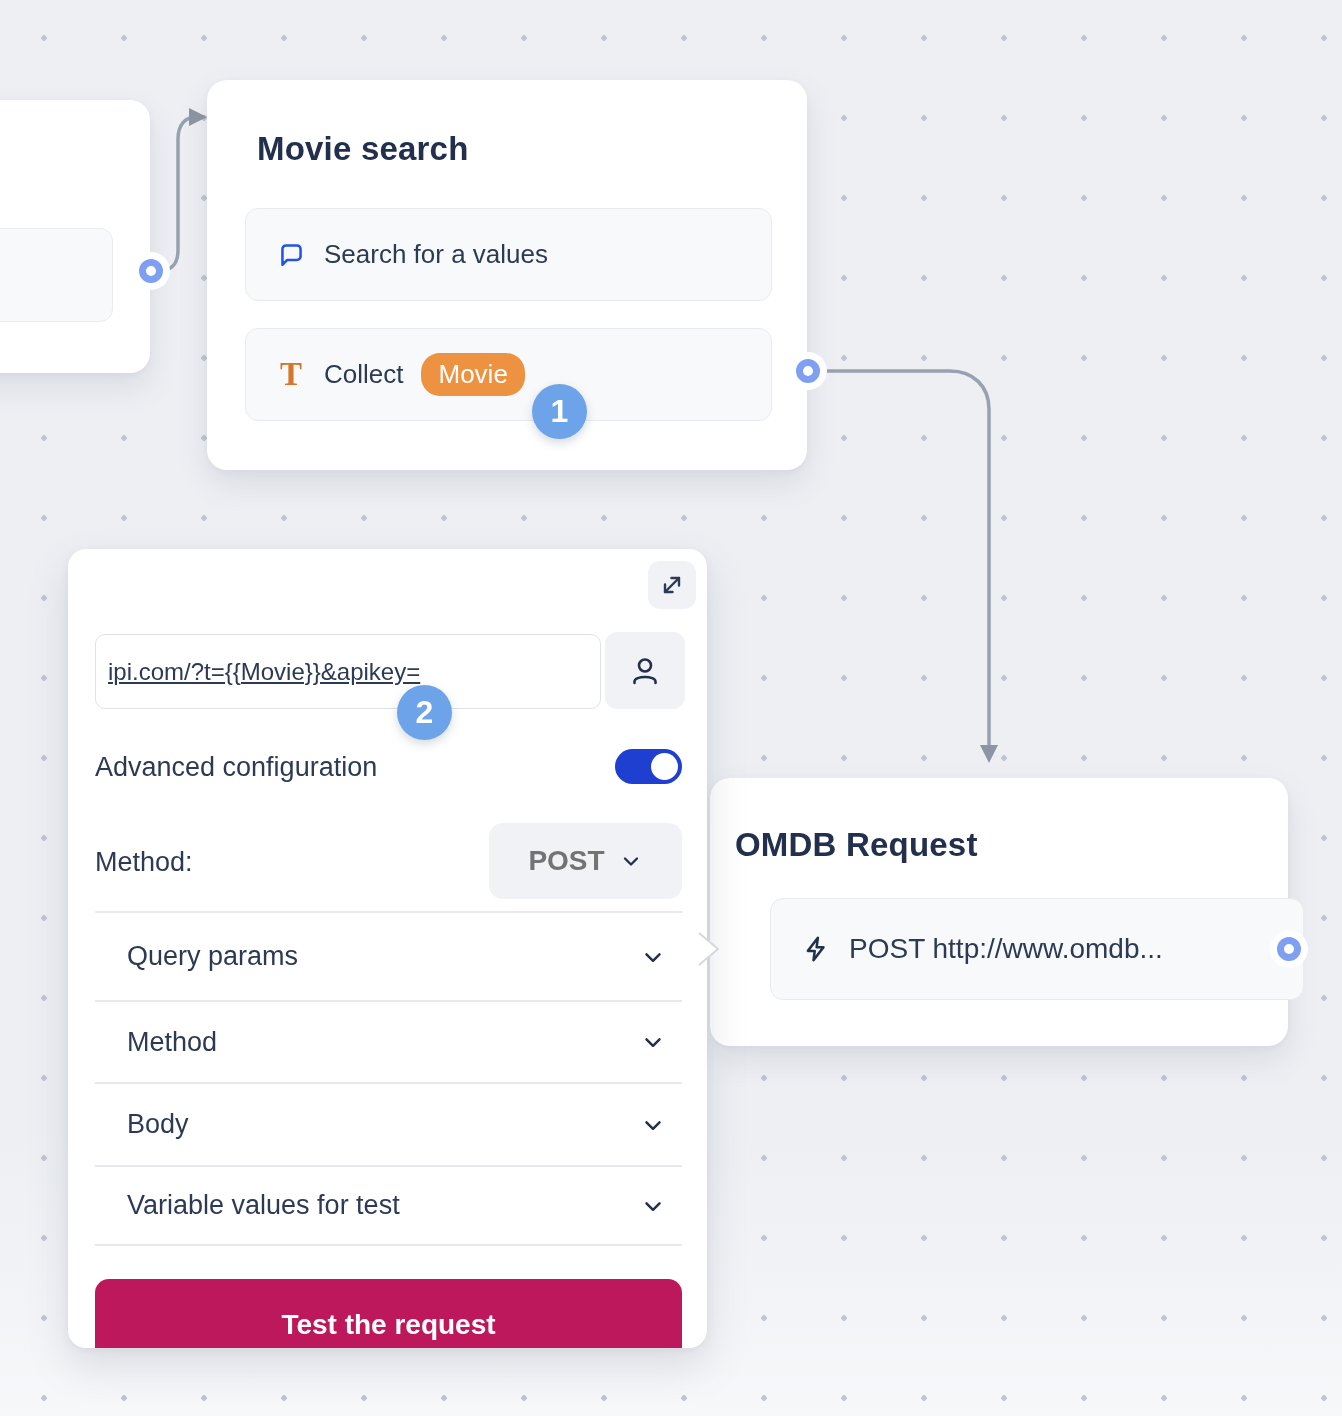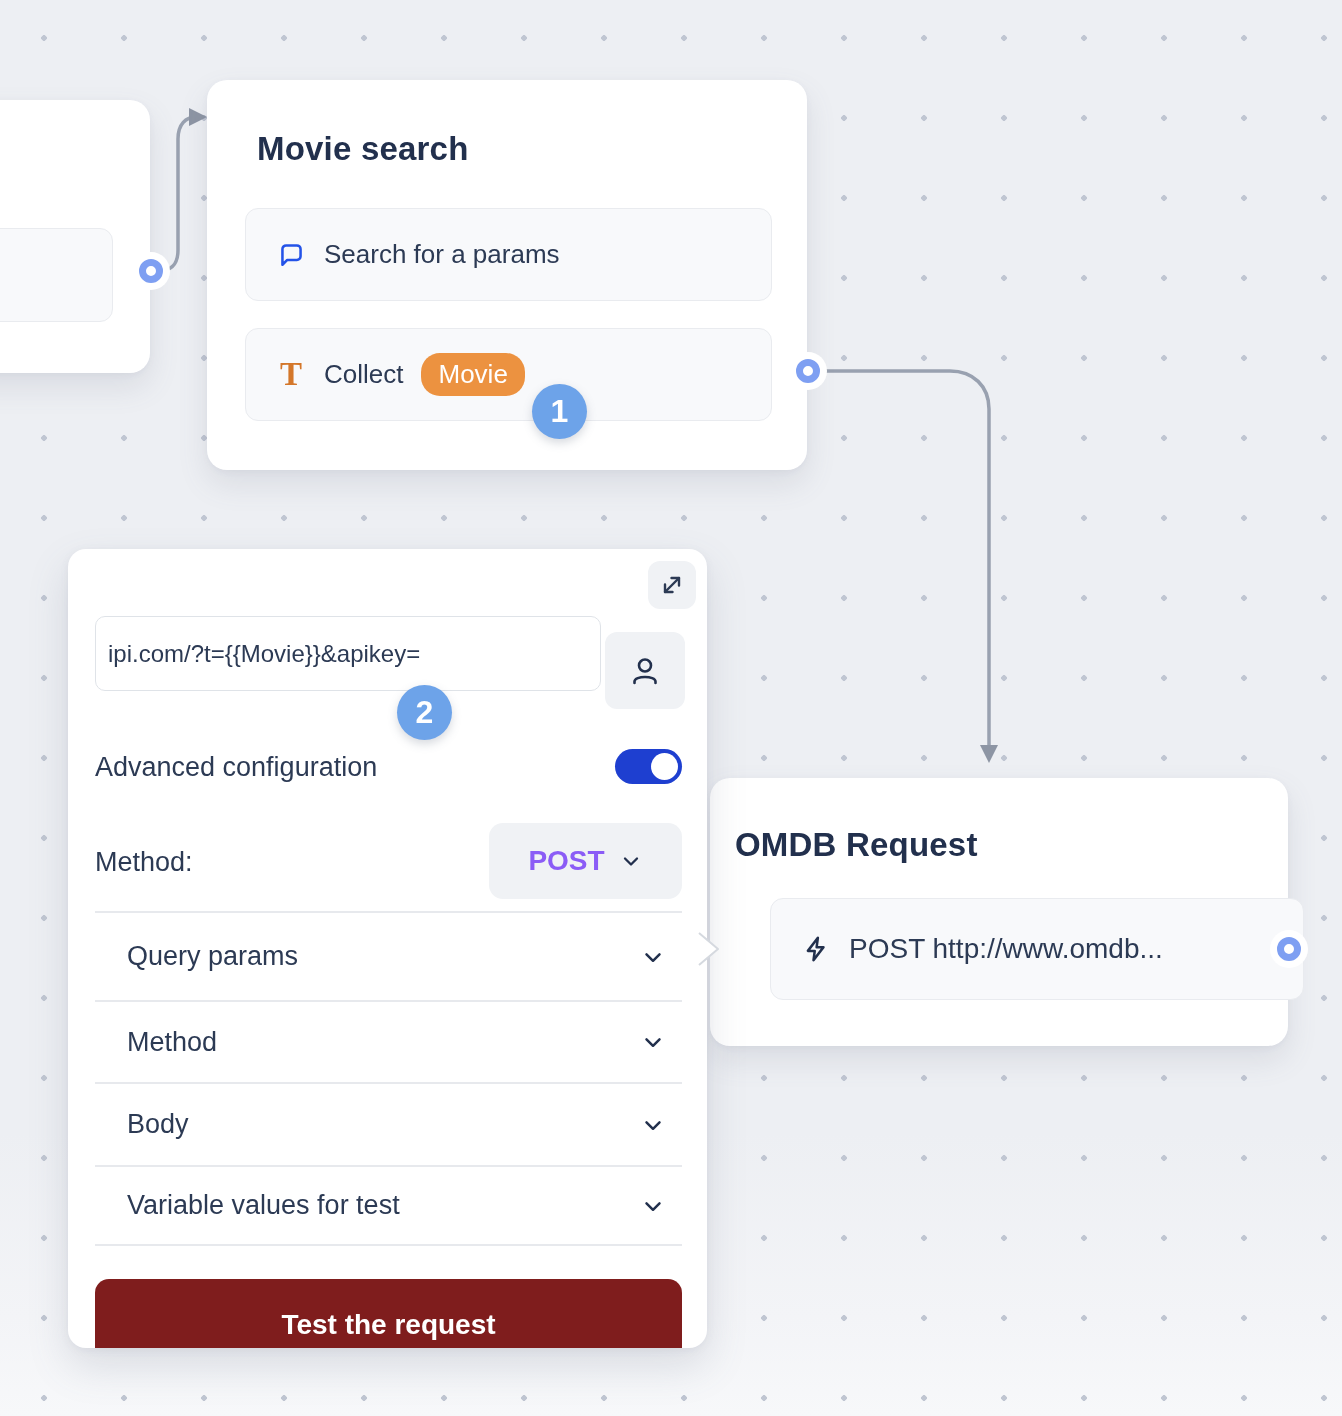--- a/index.html
+++ b/index.html
@@ -54,44 +54,44 @@
   }
 
   
   #webhook-panel {
     position:absolute; left:68px; top:549px; width:639px; height:799px;
     background:#ffffff; border-radius:18px; overflow:hidden; z-index:3;
     box-shadow:0 18px 40px rgba(96,106,128,0.18), 0 2px 8px rgba(96,106,128,0.08);
   }
   .sq-btn { position:absolute; background:#f0f2f5; border-radius:12px; display:flex; align-items:center; justify-content:center; }
   #url-input {
-    position:absolute; left:27px; top:67px; width:506px; height:75px;
+    position:absolute; left:27px; top:85px; width:506px; height:75px;
     border:1.5px solid #dfe3e8; border-radius:10px; background:#ffffff;
     font-family:"Liberation Sans", sans-serif; font-size:24px; color:#2c3a54;
-    padding:0 2px 0 12px; outline:none;
+    padding:0 2px 0 12px; outline:none;text-decoration:underline;
   }
   .panel-label { position:absolute; left:27px; font-size:27px; color:#2c3a54; }
   #adv-toggle {
     position:absolute; left:547px; top:200px; width:67px; height:35px;
     background:#1e3fd0; border-radius:18px; cursor:pointer;
   }
   #adv-toggle .knob { position:absolute; right:4px; top:4px; width:27px; height:27px; border-radius:50%; background:#ffffff; }
   #method-select {
     position:absolute; left:421px; top:274px; width:193px; height:76px;
     background:#f0f2f5; border-radius:14px; display:flex; align-items:center; justify-content:center; gap:14px;
-    font-size:28px; font-weight:600; color:#8b5cf6; cursor:pointer;
+    font-size:28px; font-weight:600; color:#737373; cursor:pointer;
   }
   .divider { position:absolute; left:27px; width:587px; height:2px; background:#e7e9ed; }
   .acc-row {
     position:absolute; left:27px; width:587px; display:flex; align-items:center; justify-content:space-between;
     padding:0 16px 0 32px; font-size:27px; color:#2c3a54; cursor:pointer;
   }
   #test-btn {
     position:absolute; left:27px; top:730px; width:587px; height:92px;
-    background:#7f1d1d; border:none; border-radius:14px;
+    background:#be185d; border:none; border-radius:14px;
     color:#ffffff; font-family:"Liberation Sans", sans-serif; font-size:28px; font-weight:700; cursor:pointer;
   }
   .chev { flex:0 0 auto; display:flex; }
 </style>
 </head>
 <body>
 
 <div id="canvas">
 
   <svg class="layer" id="connector-lines">
@@ -110,21 +110,21 @@
 
   <div class="card" style="left:207px; top:80px; width:600px; height:390px;">
     <div class="node-title" style="position:absolute; left:50px; top:50px;">Movie search</div>
 
     <div class="step-row" style="left:38px; top:128px; width:527px; height:93px;">
       <span class="ic">
         <svg width="29" height="29" viewBox="0 0 24 24" fill="none" stroke="#2453e8" stroke-width="2.1" stroke-linejoin="round" stroke-linecap="round">
           <path d="M4.5 20.5 V7.5 a3 3 0 0 1 3-3 h9 a3 3 0 0 1 3 3 v6 a3 3 0 0 1 -3 3 h-8 z"></path>
         </svg>
       </span>
-      <span>Search for a params</span>
+      <span>Search for a values</span>
     </div>
 
     <div class="step-row" style="left:38px; top:248px; width:527px; height:93px;">
       <span class="ic">
         <span class="t-glyph">T</span>
       </span>
       <span>Collect</span>
       <span class="chip">Movie</span>
     </div>
   </div>

